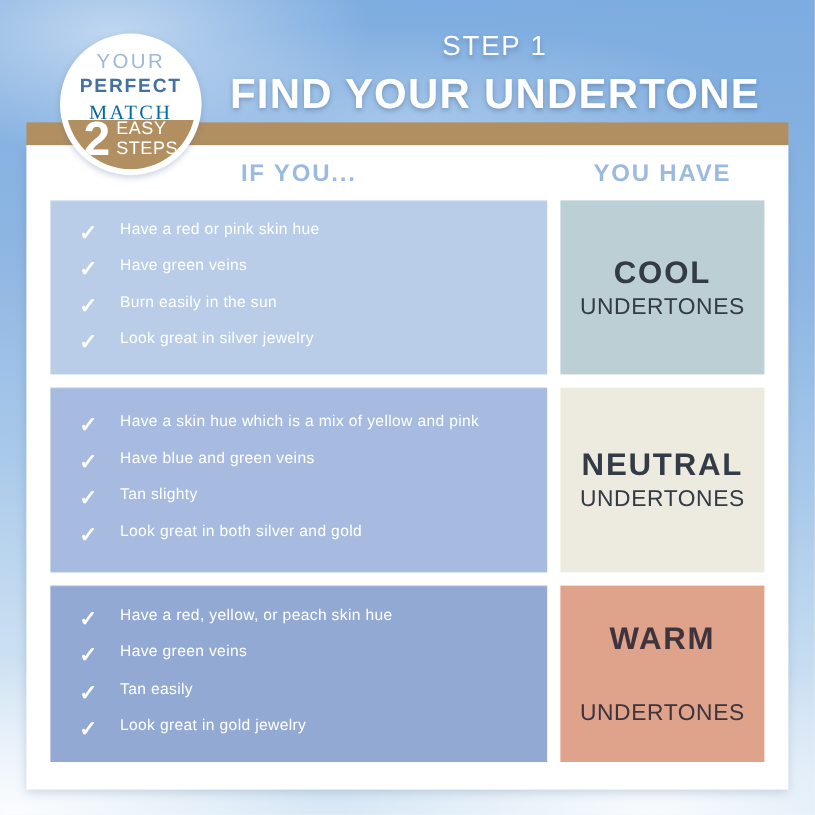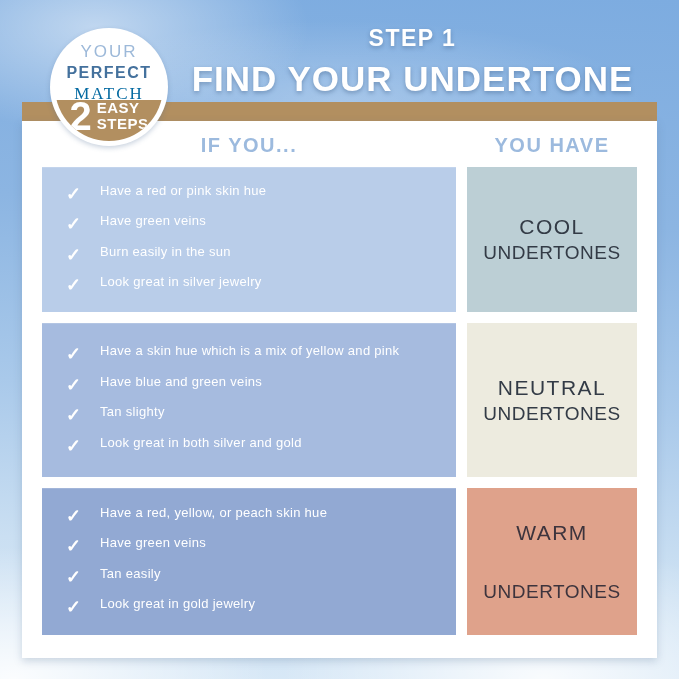--- a/index.html
+++ b/index.html
@@ -39,30 +39,30 @@
   .badge-words { position:relative; padding-top:8px; line-height:1.28; }
   .badge-word-light { font-size:17px; letter-spacing:2px; }
   .badge-word-dark  { font-size:16px; font-weight:700; letter-spacing:1.5px; }
   .badge-steps {
     position:absolute; left:0; right:0; bottom:7px; height:34%;
     display:flex; justify-content:center; align-items:center; gap:5px; color:#fff;
   }
   .badge-number { font-size:40px; font-weight:700; line-height:.9; }
   .badge-steps-lines {
     display:flex; flex-direction:column; align-items:flex-start;
-    font-weight:700; font-size:15px; line-height:1.02; letter-spacing:.5px;text-align:right;
+    font-weight:400; font-size:15px; line-height:1.02; letter-spacing:.5px;text-align:right;
   }
 
   
   .header {
     position:absolute; left:168px; top:25px; width:489px; z-index:2;
     text-align:center; color:#ffffff;
     text-shadow:0 2px 4px rgba(50,80,120,.40);
   }
-  .header-step  { font-size:23px; font-weight:700; letter-spacing:1.5px; margin-bottom:7px; }
+  .header-step  { font-size:23px; font-weight:400; letter-spacing:1.5px; margin-bottom:7px; }
   .header-title { font-size:35px; font-weight:800; letter-spacing:1px; }
 
   
   .col-head { position:absolute; top:13px; font-size:20px; font-weight:700;
               letter-spacing:1.5px; text-align:center; }
   .col-head-left  { left:20px;  width:414px; }
   .col-head-right { left:445px; width:170px; }
 
   
   .rows {
@@ -81,21 +81,21 @@
     box-shadow:inset 0 1px 0 rgba(255,255,255,.15);
   }
   .item { display:flex; align-items:flex-start; }
   .check { font-size:18px; font-weight:700; line-height:1.25; width:20px; flex:none; }
   .item-text { margin-left:14px; font-size:13px; line-height:1.3; letter-spacing:.3px; max-width:335px; }
 
   .result-box {
     width:170px;
     display:flex; flex-direction:column; align-items:center; justify-content:center; gap:3px;
   }
-  .result-title    { font-size:21px; font-weight:400; letter-spacing:1.5px; }
+  .result-title    { font-size:26px; font-weight:700; letter-spacing:1.5px; }
   .result-subtitle { font-size:19px; font-weight:400; letter-spacing:.5px; }
 </style>
 </head>
 <body>
 
 <div class="tan-bar" style="background-color: rgb(178, 143, 96);"></div>
 
 <div class="header">
   <div class="header-step">STEP 1</div>
   <div class="header-title">FIND YOUR UNDERTONE</div>

